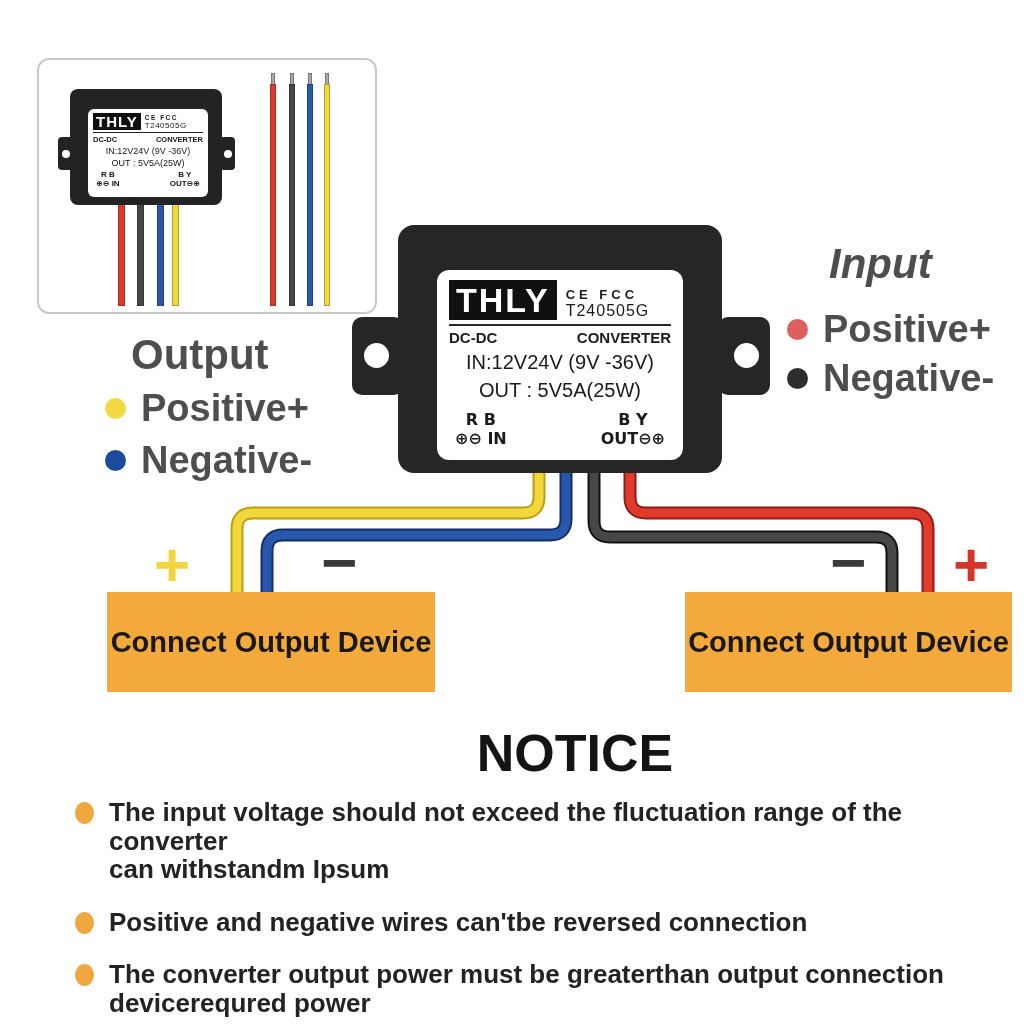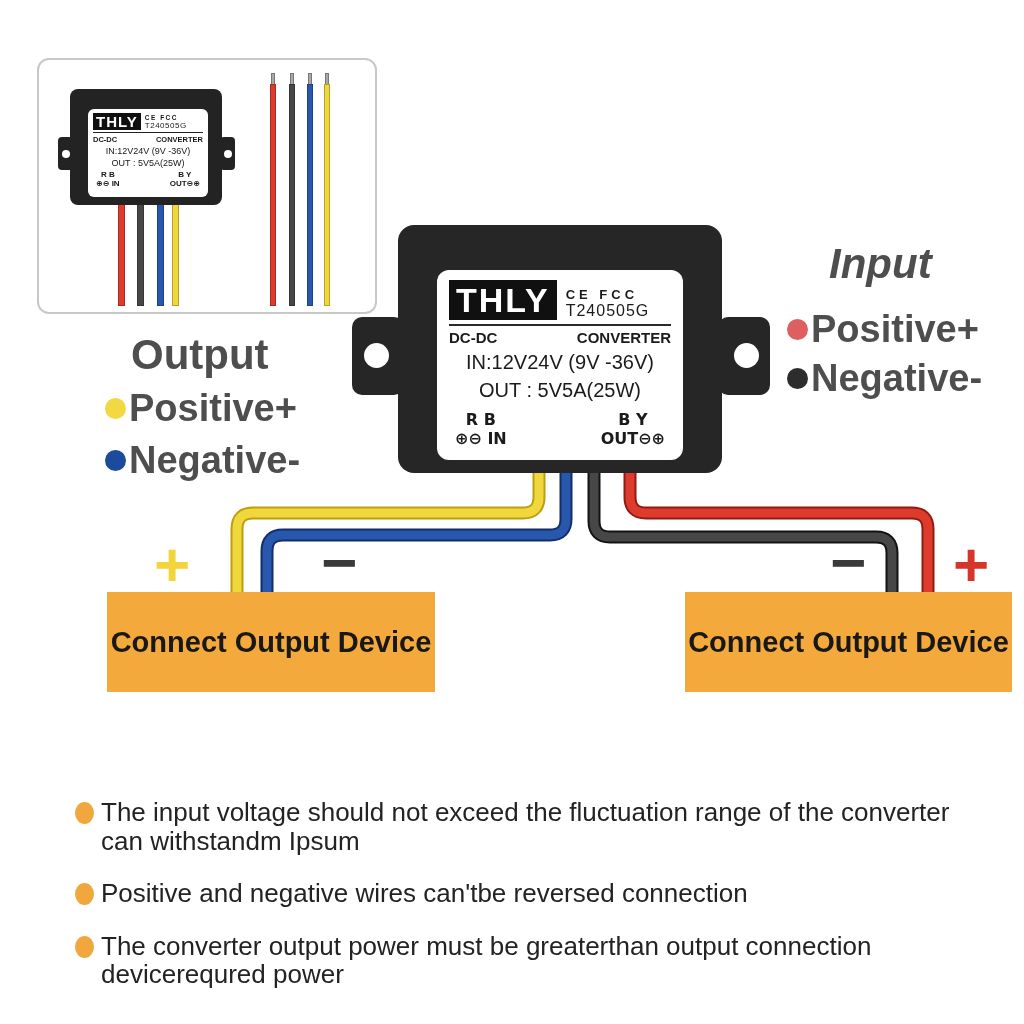--- a/index.html
+++ b/index.html
@@ -24,21 +24,21 @@
   .mini-type{display:flex;justify-content:space-between;font-size:7.5px;font-weight:700;}
   .mini-in,.mini-out{font-size:9px;text-align:center;margin-top:2px;white-space:nowrap;}
   .mini-marks{display:flex;justify-content:space-between;margin-top:3px;padding:0 3px;font-size:8px;font-weight:700;line-height:1.1;}
   .mini-marks div{text-align:center;}
   .mini-wire{position:absolute;top:142px;height:104px;width:7px;box-shadow:inset 0 0 0 1px rgba(0,0,0,.25);z-index:1;}
   .loose-wire{position:absolute;top:24px;height:222px;width:6px;box-shadow:inset 0 0 0 1px rgba(0,0,0,.25);}
   .loose-tip{position:absolute;top:13px;width:4px;height:12px;background:#a9a9a9;border:1px solid #777;box-sizing:border-box;}
 
   
   .legend-title{font-size:42px;font-weight:600;color:#4e4e4e;z-index:2;}
-  .legend-row{display:flex;align-items:center;gap:3px;font-size:38px;font-weight:600;color:#4e4e4e;z-index:2;}
+  .legend-row{display:flex;align-items:center;gap:15px;font-size:38px;font-weight:600;color:#4e4e4e;z-index:2;}
   .dot{width:21px;height:21px;border-radius:50%;flex-shrink:0;}
 
   
   .wires{left:0;top:0;z-index:1;}
 
   
   .ear{width:52px;height:78px;background:#262626;border-radius:10px;top:317px;z-index:2;}
   .ear .hole{position:absolute;width:25px;height:25px;border-radius:50%;background:#fff;top:26px;}
   .ear.l{left:337px;} .ear.l .hole{left:12px;}
   .ear.r{left:703px;} .ear.r .hole{left:16px;}
@@ -60,21 +60,21 @@
   .device-box span{font-size:29px;font-weight:700;color:#181818;}
   .device-box.left{left:92px;top:592px;width:328px;}
   .device-box.right{left:670px;top:592px;width:327px;}
 
   
   .pm{font-size:62px;font-weight:900;transform:translate(-50%,-50%);z-index:3;line-height:1;}
 
   
   .notice-title{left:560px;top:723px;transform:translateX(-50%);font-size:52px;font-weight:900;color:#141414;z-index:2;}
   .notice-list{left:60px;top:798px;width:930px;z-index:2;}
-  .notice-item{display:flex;gap:7px;margin-bottom:24px;}
+  .notice-item{display:flex;gap:15px;margin-bottom:24px;font-weight:bold;}
   .notice-dot{width:19px;height:22px;border-radius:50%;margin-top:4px;flex-shrink:0;}
   .notice-text{font-size:26px;line-height:1.1;color:#232323;white-space:pre-line;}
 </style>
 </head>
 <body>
 
 <div class="canvas">
 
   <div class="abs inset">
     <div class="mini-ear l">
@@ -208,20 +208,21 @@
   <div class="abs pm" style="left: 833px; top: 563px; color: rgb(58, 58, 58);">−</div>
   <div class="abs pm" style="left: 956px; top: 565px; color: rgb(214, 53, 41);">+</div>
 
   <div class="abs device-box left" style="background: rgb(244, 169, 60);">
     <span>Connect Output Device</span>
   </div>
   <div class="abs device-box right" style="background: rgb(244, 169, 60);">
     <span>Connect Output Device</span>
   </div>
 
+  <div class="abs notice-title">NOTICE</div>
   <div class="abs notice-list">
     <div class="notice-item">
       <span class="notice-dot" style="background: rgb(240, 167, 62);"></span>
       <span class="notice-text">The input voltage should not exceed the fluctuation range of the converter
 can withstandm Ipsum</span>
     </div>
     <div class="notice-item">
       <span class="notice-dot" style="background: rgb(240, 167, 62);"></span>
       <span class="notice-text">Positive and negative wires can'tbe reversed connection</span>
     </div>

